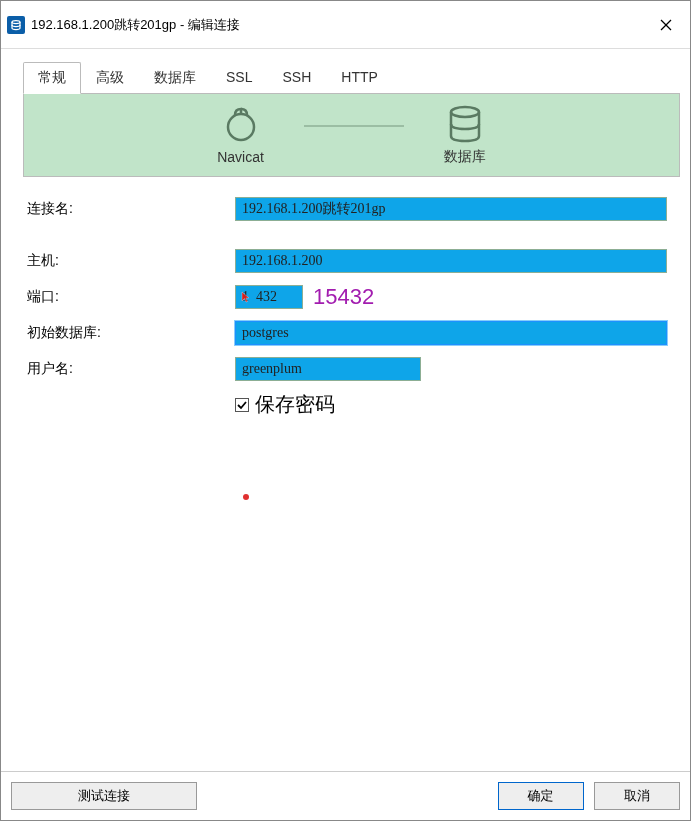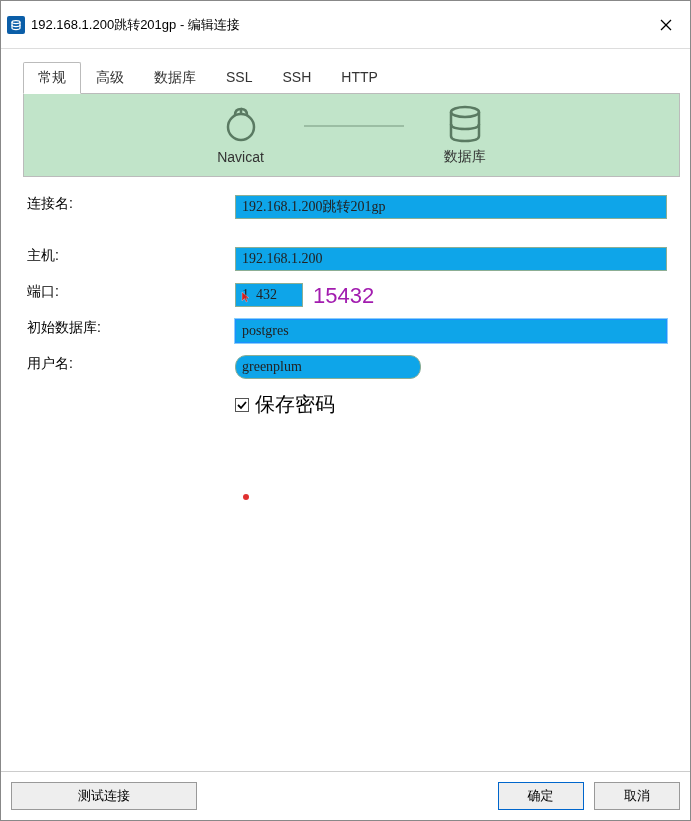--- a/index.html
+++ b/index.html
@@ -102,20 +102,21 @@
       height: 2px;
       background: #9bbda3;
       margin-bottom: 18px;
     }
 
     .form {
       padding: 0 2px;
     }
     .form-row {
       display: flex;
+      align-items: center;
       margin-bottom: 8px;
       min-height: 28px;
     }
     .form-row.gap-after { margin-bottom: 24px; }
     .form-label {
       width: 210px;
       font-size: 14px;
       color: #000;
       padding-left: 2px;
     }
@@ -123,21 +124,21 @@
       height: 24px;
       background: #0ea5e9;
       border: 1px solid #8cae94;
       padding: 0 6px;
       font-size: 14px;
       color: #222;
       font-family: Liberation Serif, serif;
     }
     .form-input.long { width: 432px; }
     .form-input.short { width: 68px; position: relative; }
-    .form-input.med { width: 186px; border-radius: 11px; }
+    .form-input.med { width: 186px; }
     .form-input.focused {
       border: 1px solid #1e90ff;
       outline: 1px solid #87cefa;
     }
     .port-wrap { position: relative; width: 68px; }
     .port-pointer {
       position: absolute;
       left: 6px;
       top: 50%;
       transform: translateY(-50%);

